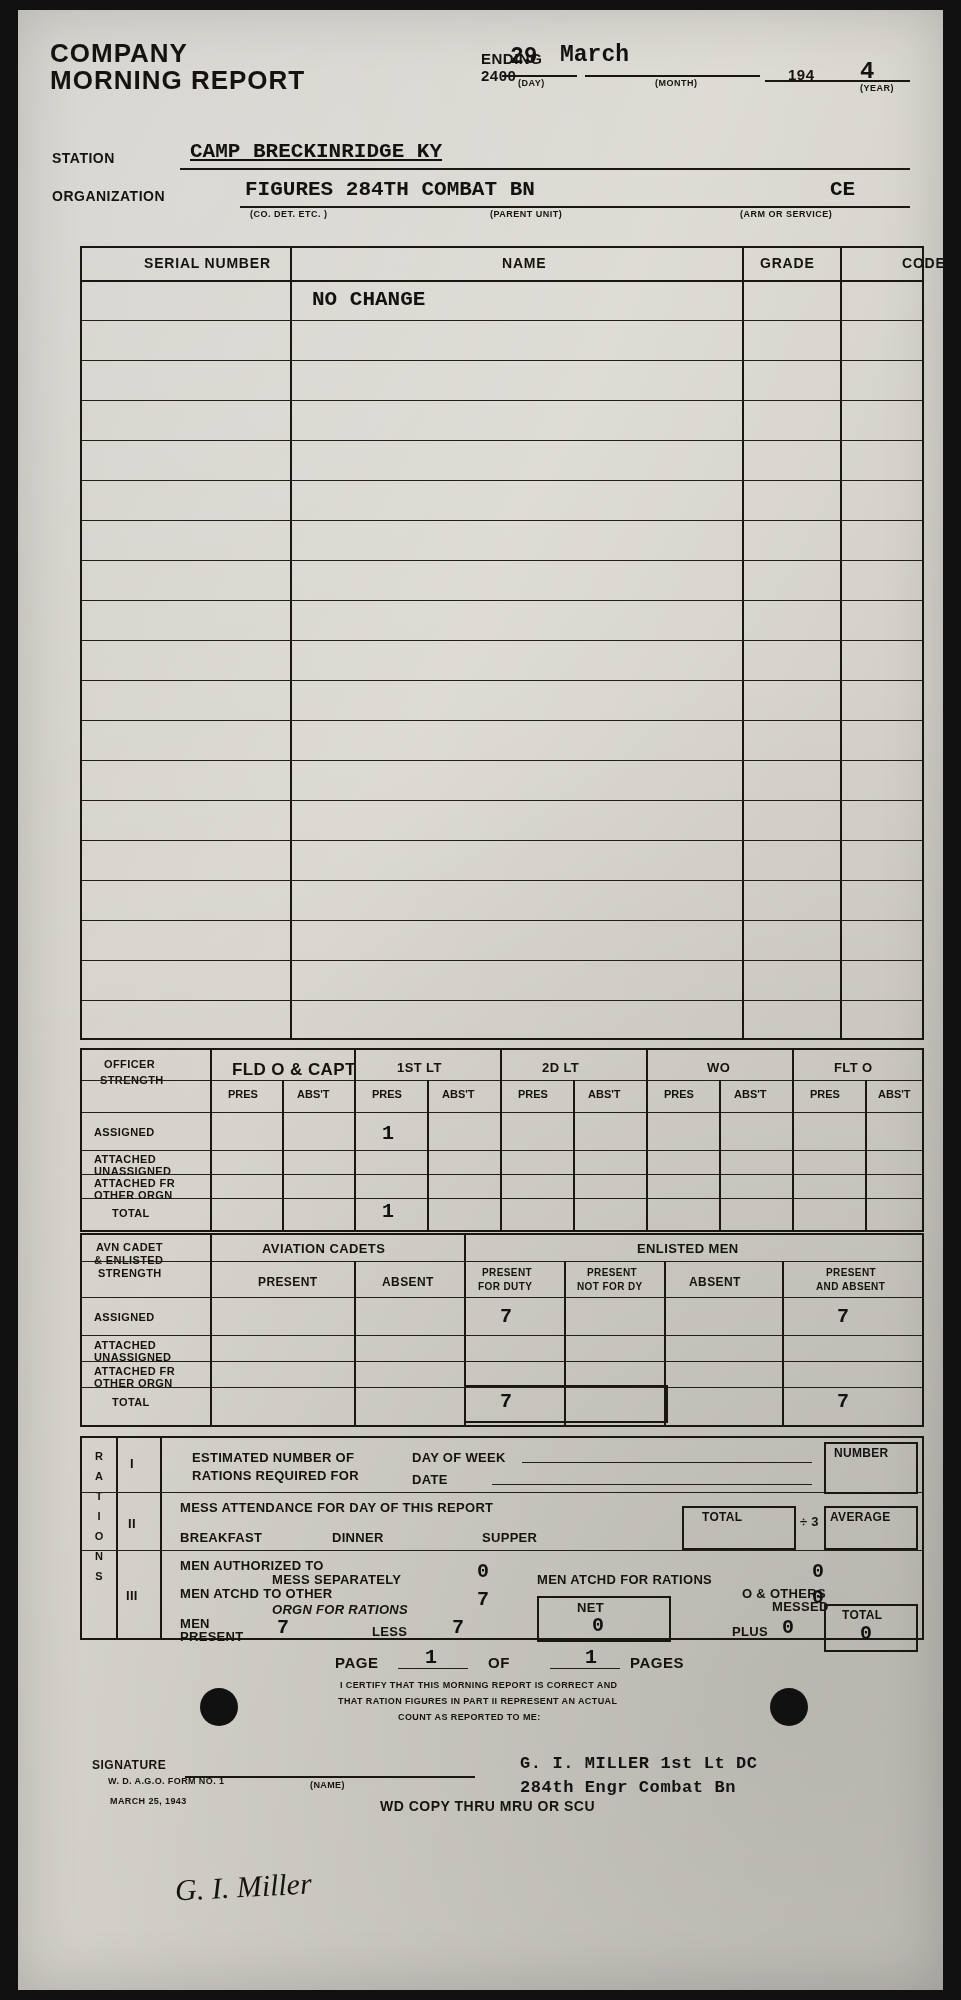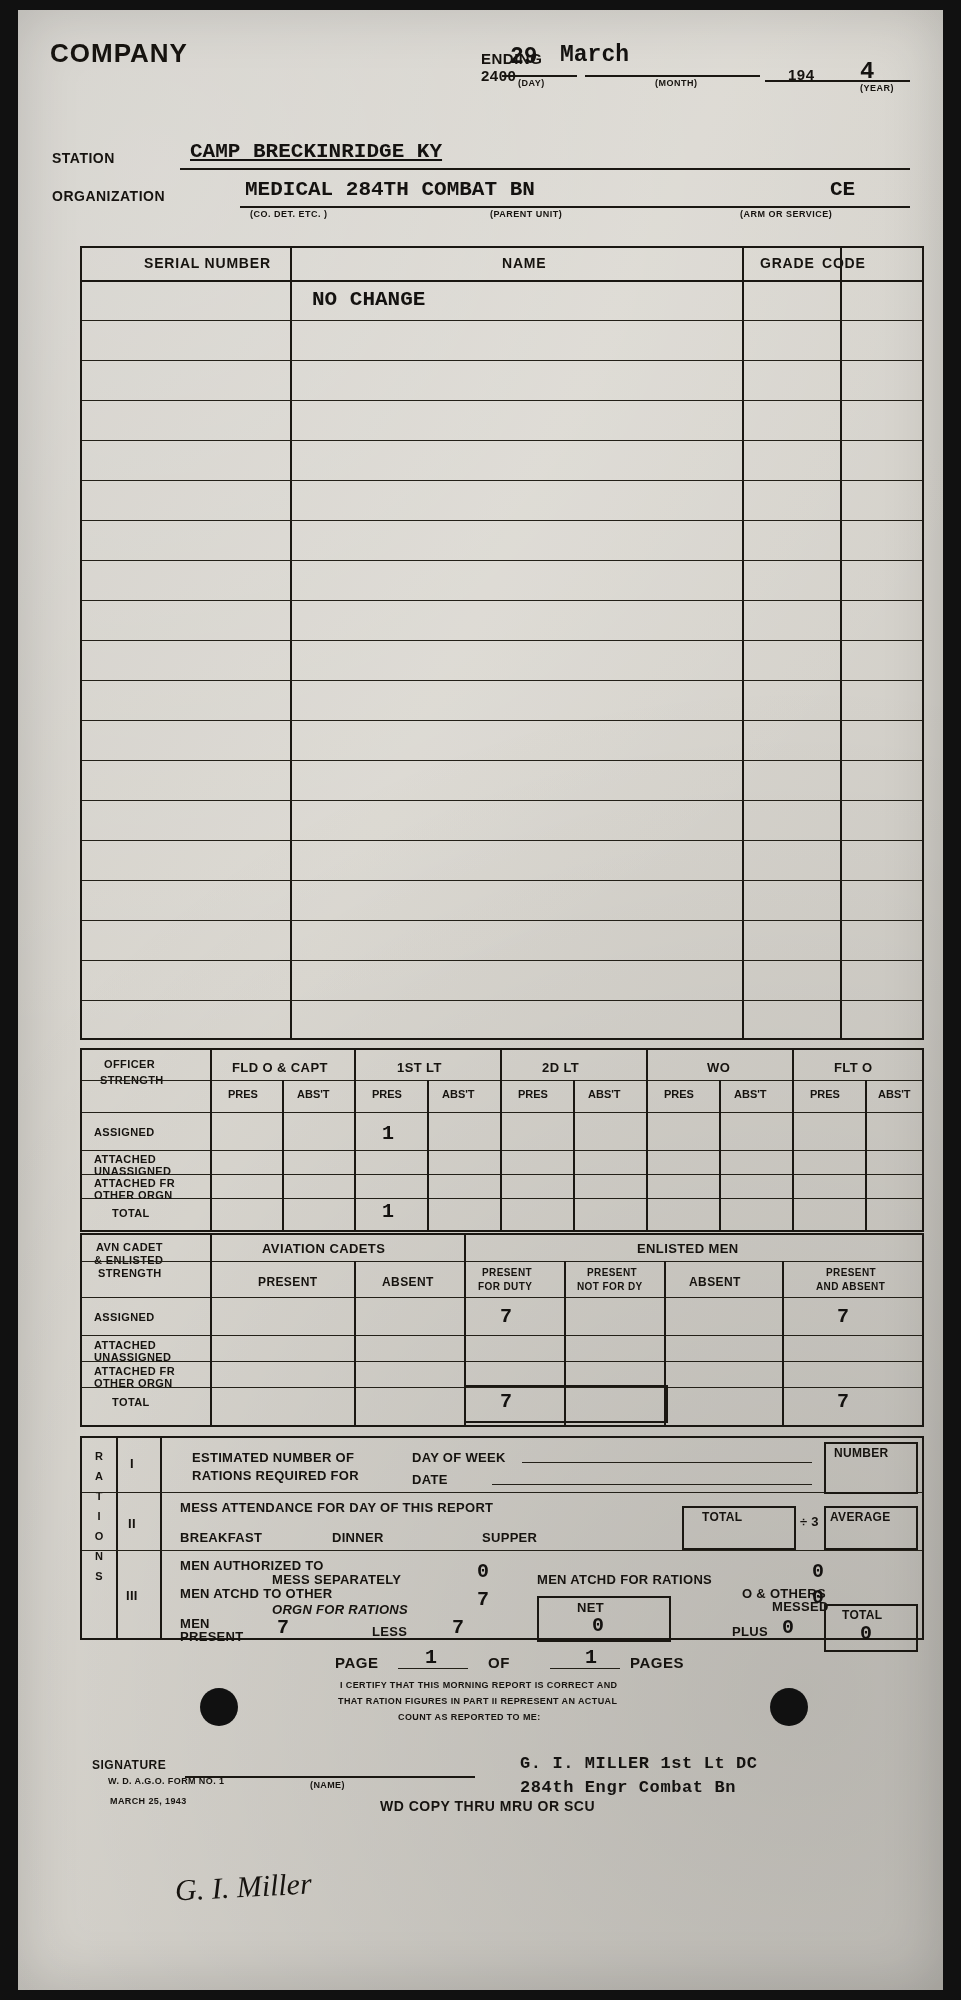--- a/index.html
+++ b/index.html
@@ -81,20 +81,21 @@
 </style>
 </head>
 <body>
 
 <div class="page">
   <div class="sheet">
     <div class="form">
 
       <div class="hdr">
         <div class="title1 print">COMPANY</div>
+        <div class="title2 print">MORNING REPORT</div>
       </div>
 
       <div class="ending print">
         <div>ENDING</div>
         <div>2400</div>
       </div>
       <div class="dayval type">29</div>
       <div class="monthval type">March</div>
       <div class="ruleDay"></div>
       <div class="ruleMon"></div>
@@ -103,33 +104,33 @@
       <div class="y194 print">194</div>
       <div class="ruleYear"></div>
       <div class="yearval type">4</div>
       <div class="lblYear print">(YEAR)</div>
 
       <div class="stationLbl print">STATION</div>
       <div class="stationVal type">CAMP BRECKINRIDGE KY</div>
       <div class="stationLine"></div>
 
       <div class="orgLbl print">ORGANIZATION</div>
-      <div class="orgVal type">MEDICAL 284TH COMBAT BN</div>
+      <div class="orgVal type">FIGURES 284TH COMBAT BN</div>
       <div class="armVal type">CE</div>
       <div class="orgLine"></div>
       <div class="orgCo print">(CO.  DET.  ETC. )</div>
       <div class="orgParent print">(PARENT UNIT)</div>
       <div class="orgArm print">(ARM OR SERVICE)</div>
 
       <div class="roster">
         <div class="rhead">
           <div class="cell print" style="left:62px;">SERIAL NUMBER</div>
           <div class="cell print" style="left:420px;">NAME</div>
           <div class="cell print" style="left:678px;">GRADE</div>
-          <div class="cell print" style="left:740px;">CODE</div>
+          <div class="cell print" style="left:820px;">CODE</div>
         </div>
         <div class="vline" style="left:208px;"></div>
         <div class="vline" style="left:660px;"></div>
         <div class="vline" style="left:758px;"></div>
 
         <div class="nochange type">NO CHANGE</div>
 
         <div class="rowline" style="top:72px;"></div>
         <div class="rowline" style="top:112px;"></div>
         <div class="rowline" style="top:152px;"></div>
@@ -147,21 +148,21 @@
         <div class="rowline" style="top:632px;"></div>
         <div class="rowline" style="top:672px;"></div>
         <div class="rowline" style="top:712px;"></div>
         <div class="rowline" style="top:752px;"></div>
       </div>
 
       <div class="offi">
         <div class="g" style="left:22px;top:8px;">OFFICER</div>
         <div class="g" style="left:18px;top:24px;">STRENGTH</div>
 
-        <div class="g" style="left:150px;top:10px;font-size:13px;">FLD O &amp; CAPT</div>
+        <div class="g" style="left:150px;top:10px;font-size:17px;">FLD O &amp; CAPT</div>
         <div class="g" style="left:315px;top:10px;font-size:13px;">1ST LT</div>
         <div class="g" style="left:460px;top:10px;font-size:13px;">2D LT</div>
         <div class="g" style="left:625px;top:10px;font-size:13px;">WO</div>
         <div class="g" style="left:752px;top:10px;font-size:13px;">FLT O</div>
 
         <div class="hline" style="top:30px;"></div>
         <div class="hline" style="top:62px;"></div>
         <div class="hline" style="top:100px;"></div>
         <div class="hline" style="top:124px;"></div>
         <div class="hline" style="top:148px;"></div>

